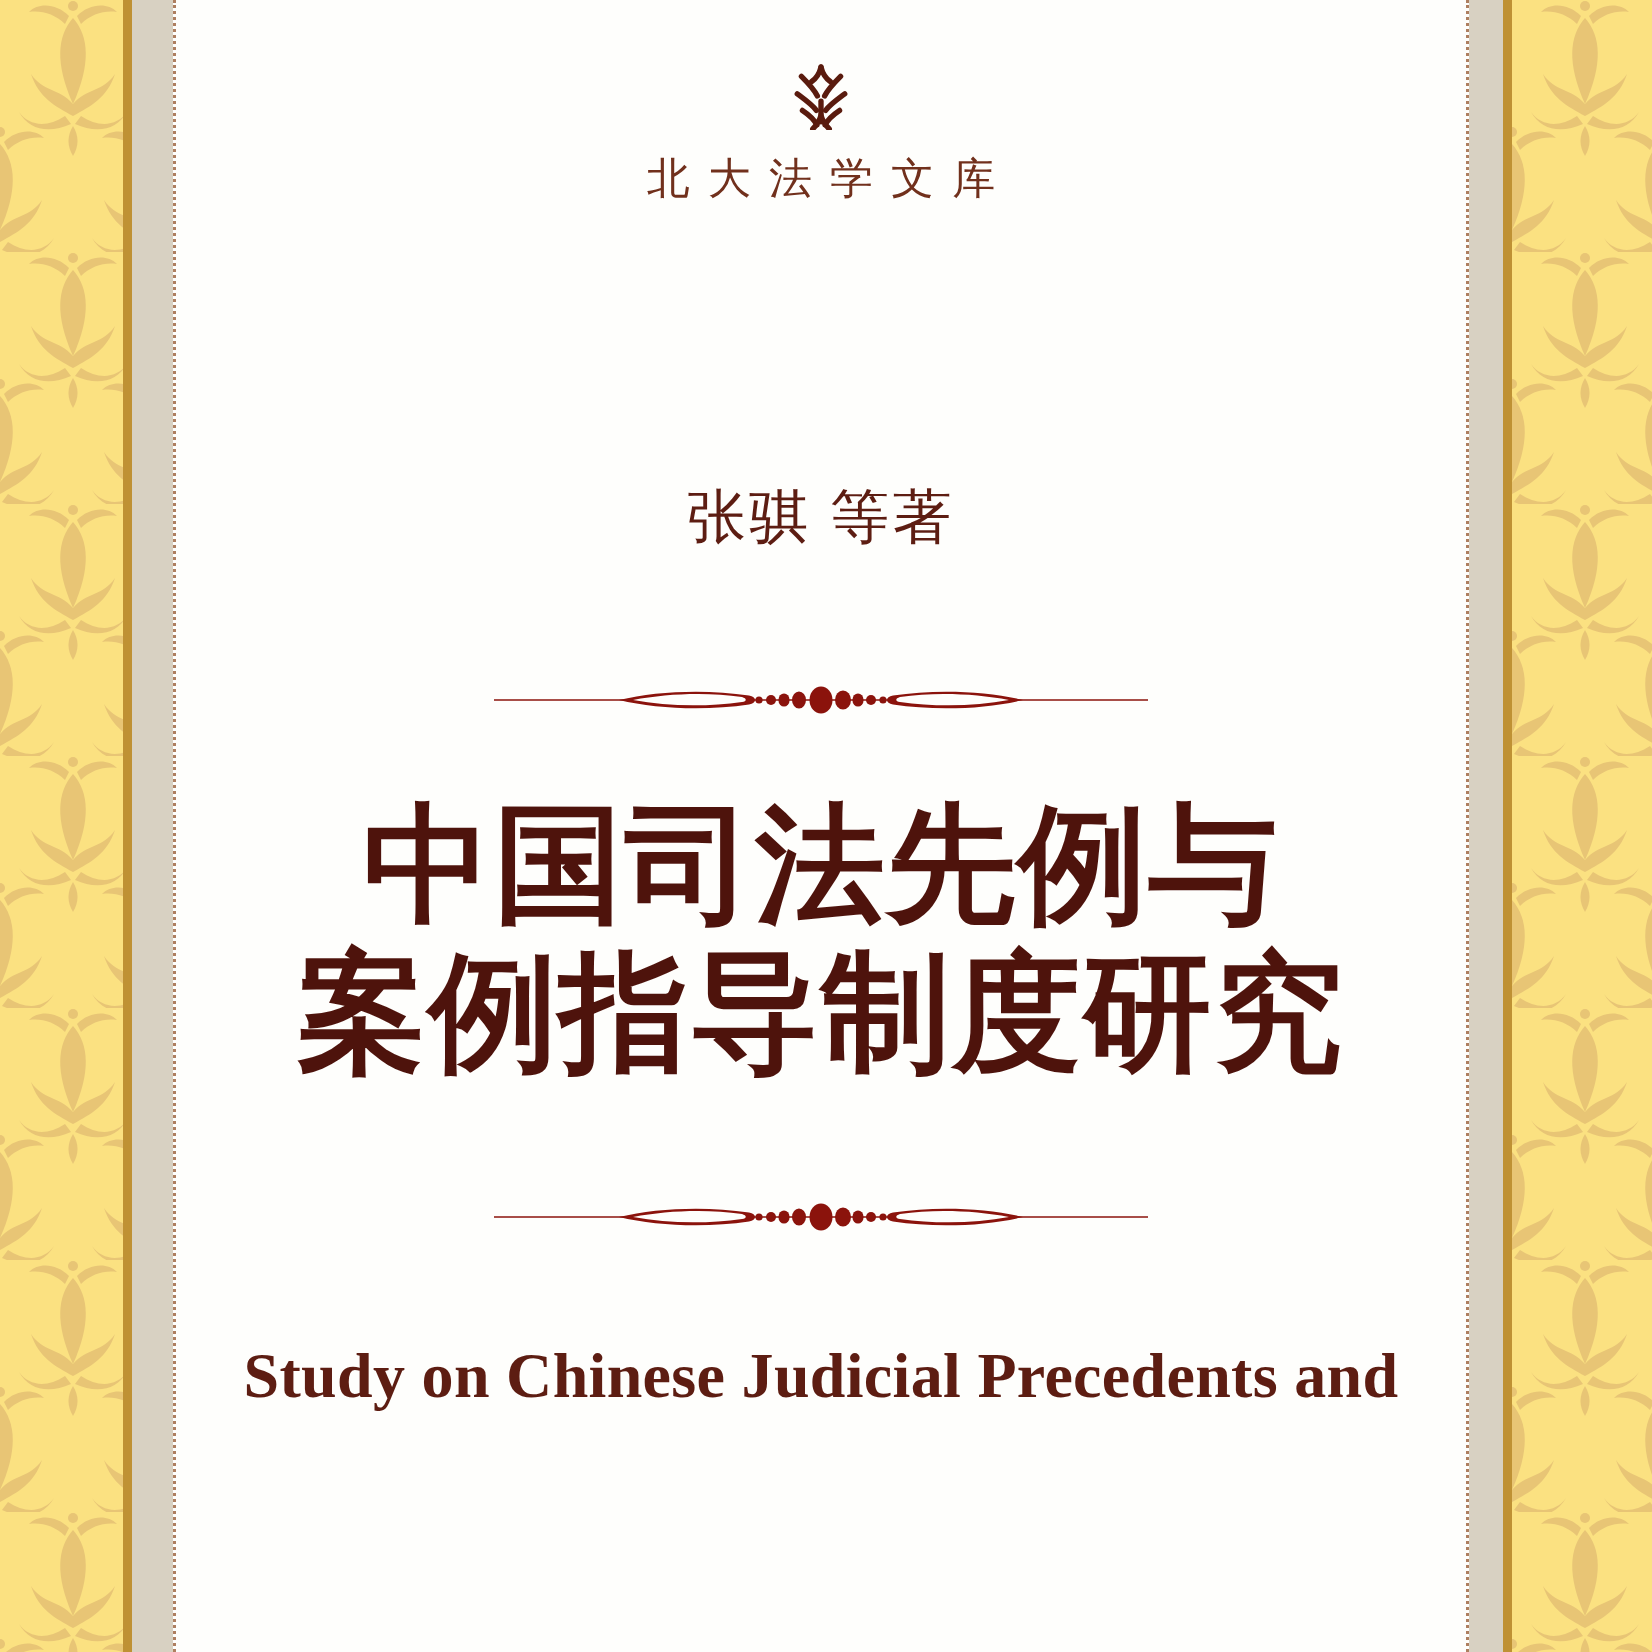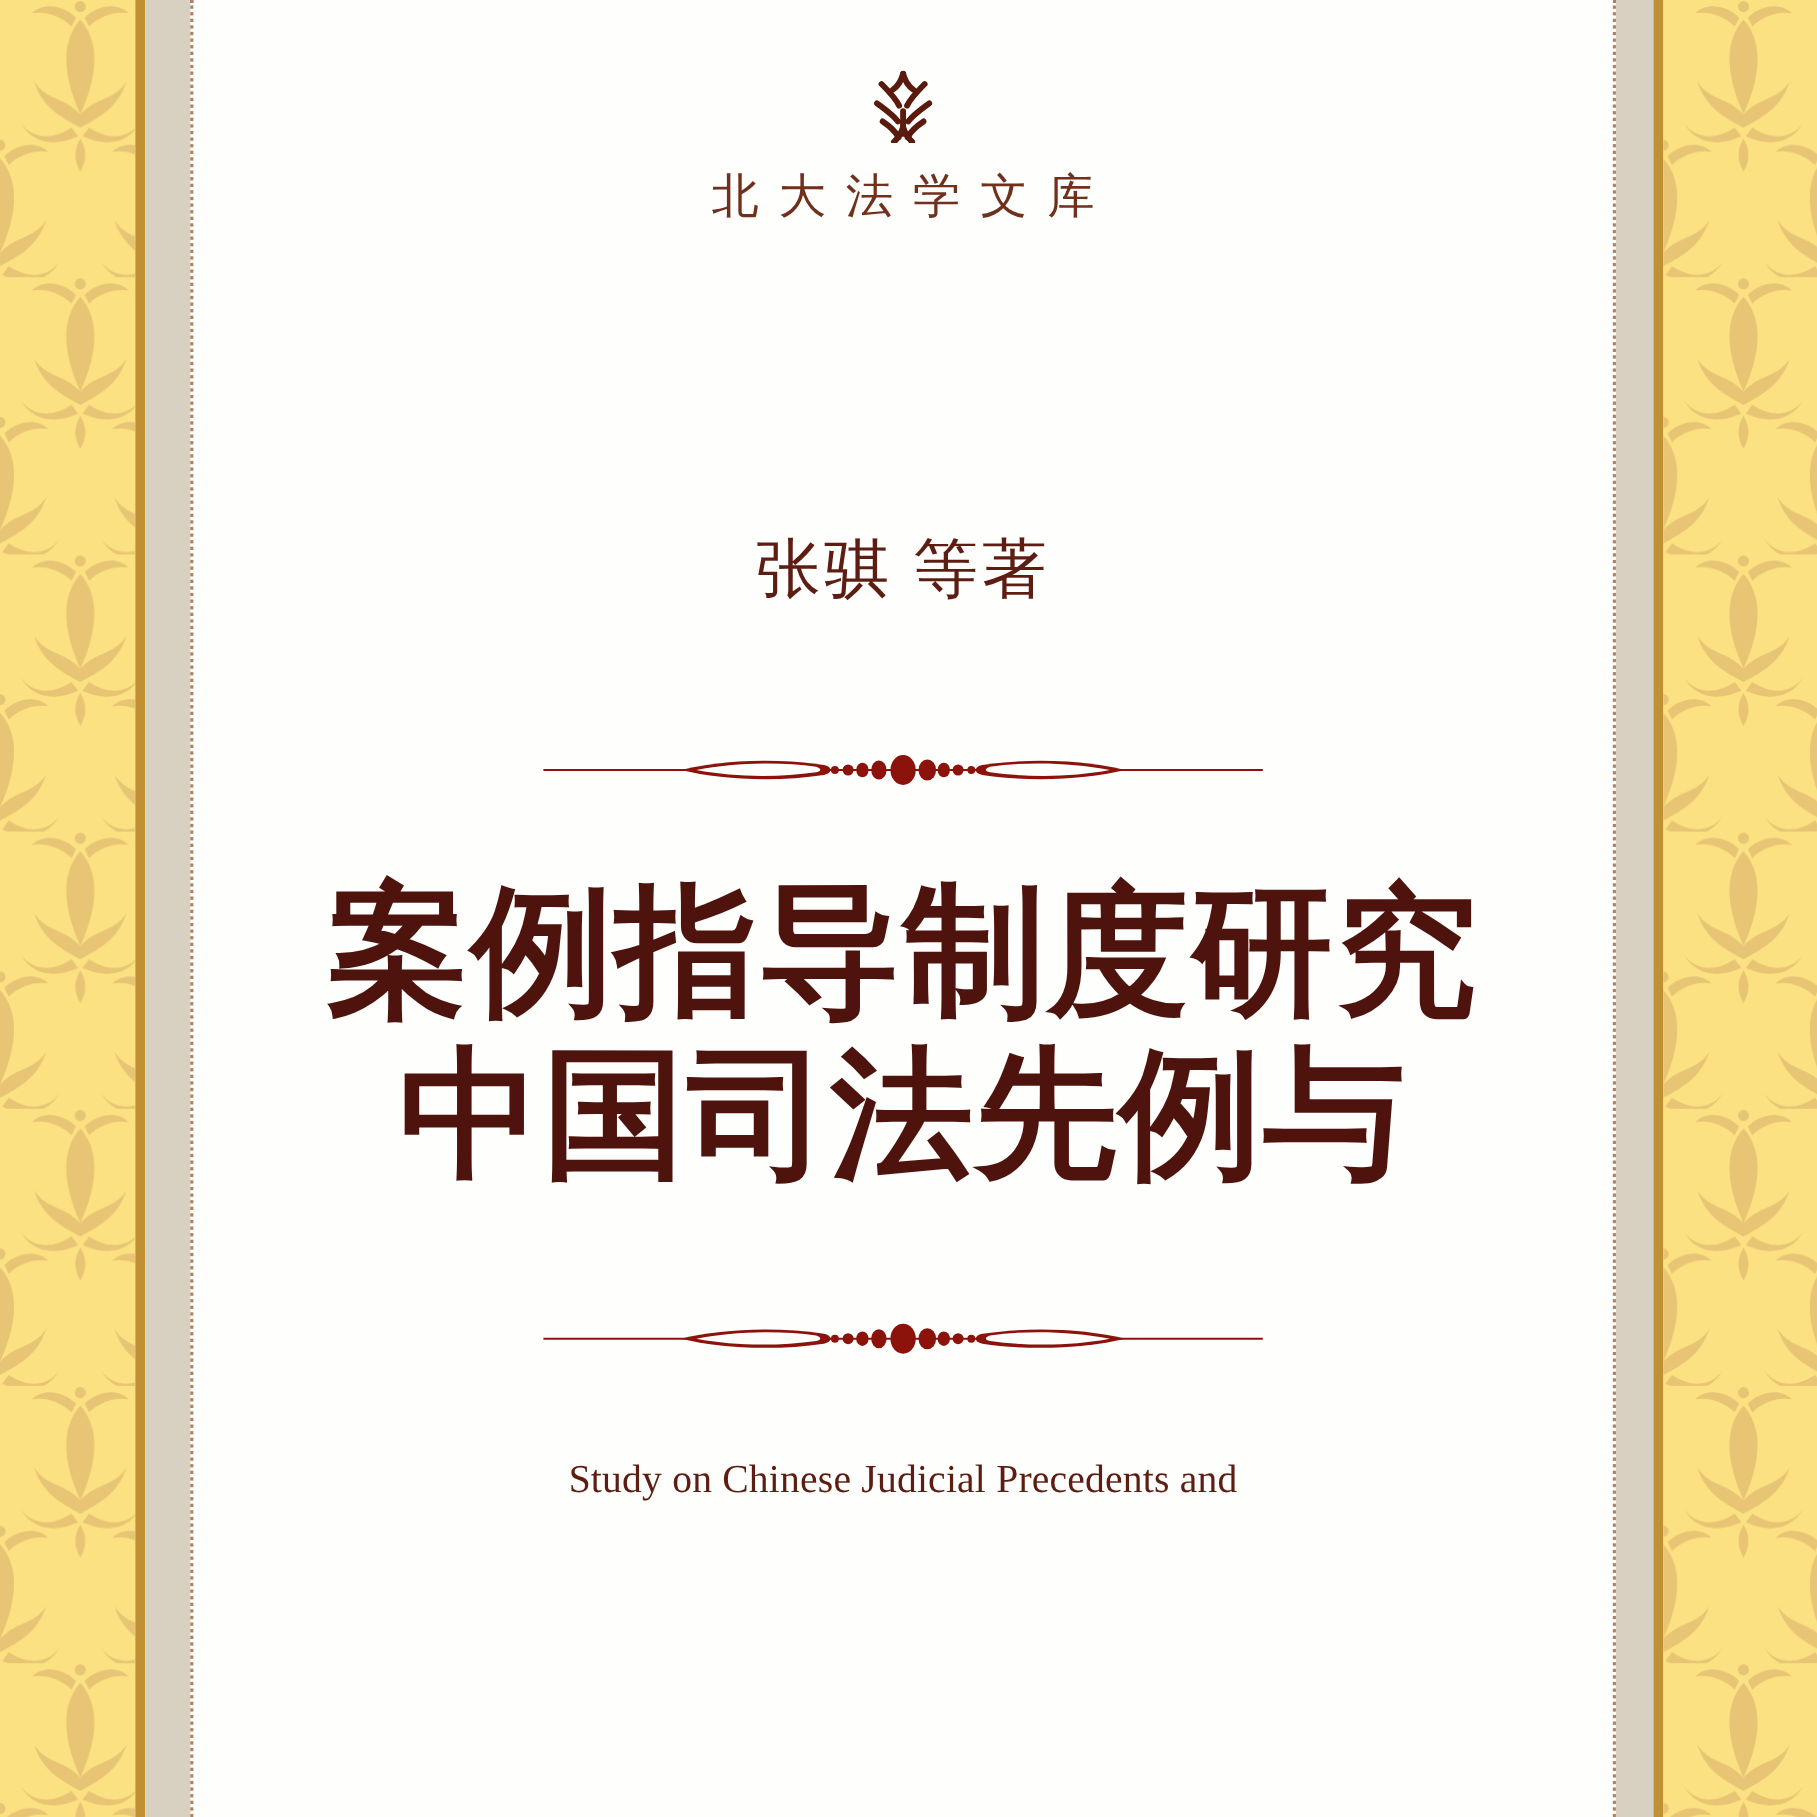--- a/index.html
+++ b/index.html
@@ -45,22 +45,22 @@
   .author-line{top:478px;font-size:59px;color:var(--maroon-mid);letter-spacing:.06em;}
 
   .divider{position:absolute;left:50%;transform:translateX(-50%);width:660px;height:30px;color:var(--divider-red);}
   .divider.top{top:685px;}
   .divider.bottom{top:1202px;}
 
   .main-title{top:792px;font-size:129px;line-height:148px;font-weight:700;
     color:var(--maroon-dark);letter-spacing:.015em;}
   .main-title .tl{display:block;}
 
-  .english-title{top:1306px;font-size:36px;line-height:76px;color:var(--maroon-mid);
-    font-weight:400;letter-spacing:.005em;}
+  .english-title{top:1338px;font-size:64px;line-height:76px;color:var(--maroon-mid);
+    font-weight:700;letter-spacing:.005em;}
   .english-title .el{display:block;}
 </style>
 </head>
 <body>
 
 <div class="cover">
 
   <div class="border-art left">
     <svg width="123" height="1652">
       <defs>
@@ -156,22 +156,22 @@
           <ellipse cx="330" cy="15" rx="11.5" ry="13.6"></ellipse>
           <ellipse cx="352" cy="15" rx="8" ry="9.6"></ellipse>
           <ellipse cx="367" cy="15" rx="5.6" ry="6.6"></ellipse>
           <circle cx="380" cy="15" r="5"></circle>
           <circle cx="392" cy="15" r="3.6"></circle>
         </g>
       </svg>
     </div>
 
     <div class="centered main-title">
+      <span class="tl">中国司法先例与</span>
       <span class="tl">案例指导制度研究</span>
-      <span class="tl">中国司法先例与</span>
     </div>
 
     <div class="divider bottom">
       <svg width="660" height="30" viewBox="0 0 660 30">
         <line x1="3" y1="15" x2="657" y2="15" stroke="currentColor" stroke-width="1.7"></line>
         <path d="M128,15 C165,6 215,4 258,10.5 C266,12 266,18 258,19.5 C215,26 165,24 128,15 Z" fill="currentColor"></path>
         <path d="M142,15 C176,8.5 216,7 251,12 C256,13.5 256,16.5 251,17 C216,22 176,21.5 142,15 Z" fill="var(--panel)"></path>
         <path d="M532,15 C495,6 445,4 402,10.5 C394,12 394,18 402,19.5 C445,26 495,24 532,15 Z" fill="currentColor"></path>
         <path d="M518,15 C484,8.5 444,7 409,12 C404,13.5 404,16.5 409,17 C444,22 484,21.5 518,15 Z" fill="var(--panel)"></path>
         <g fill="currentColor">

